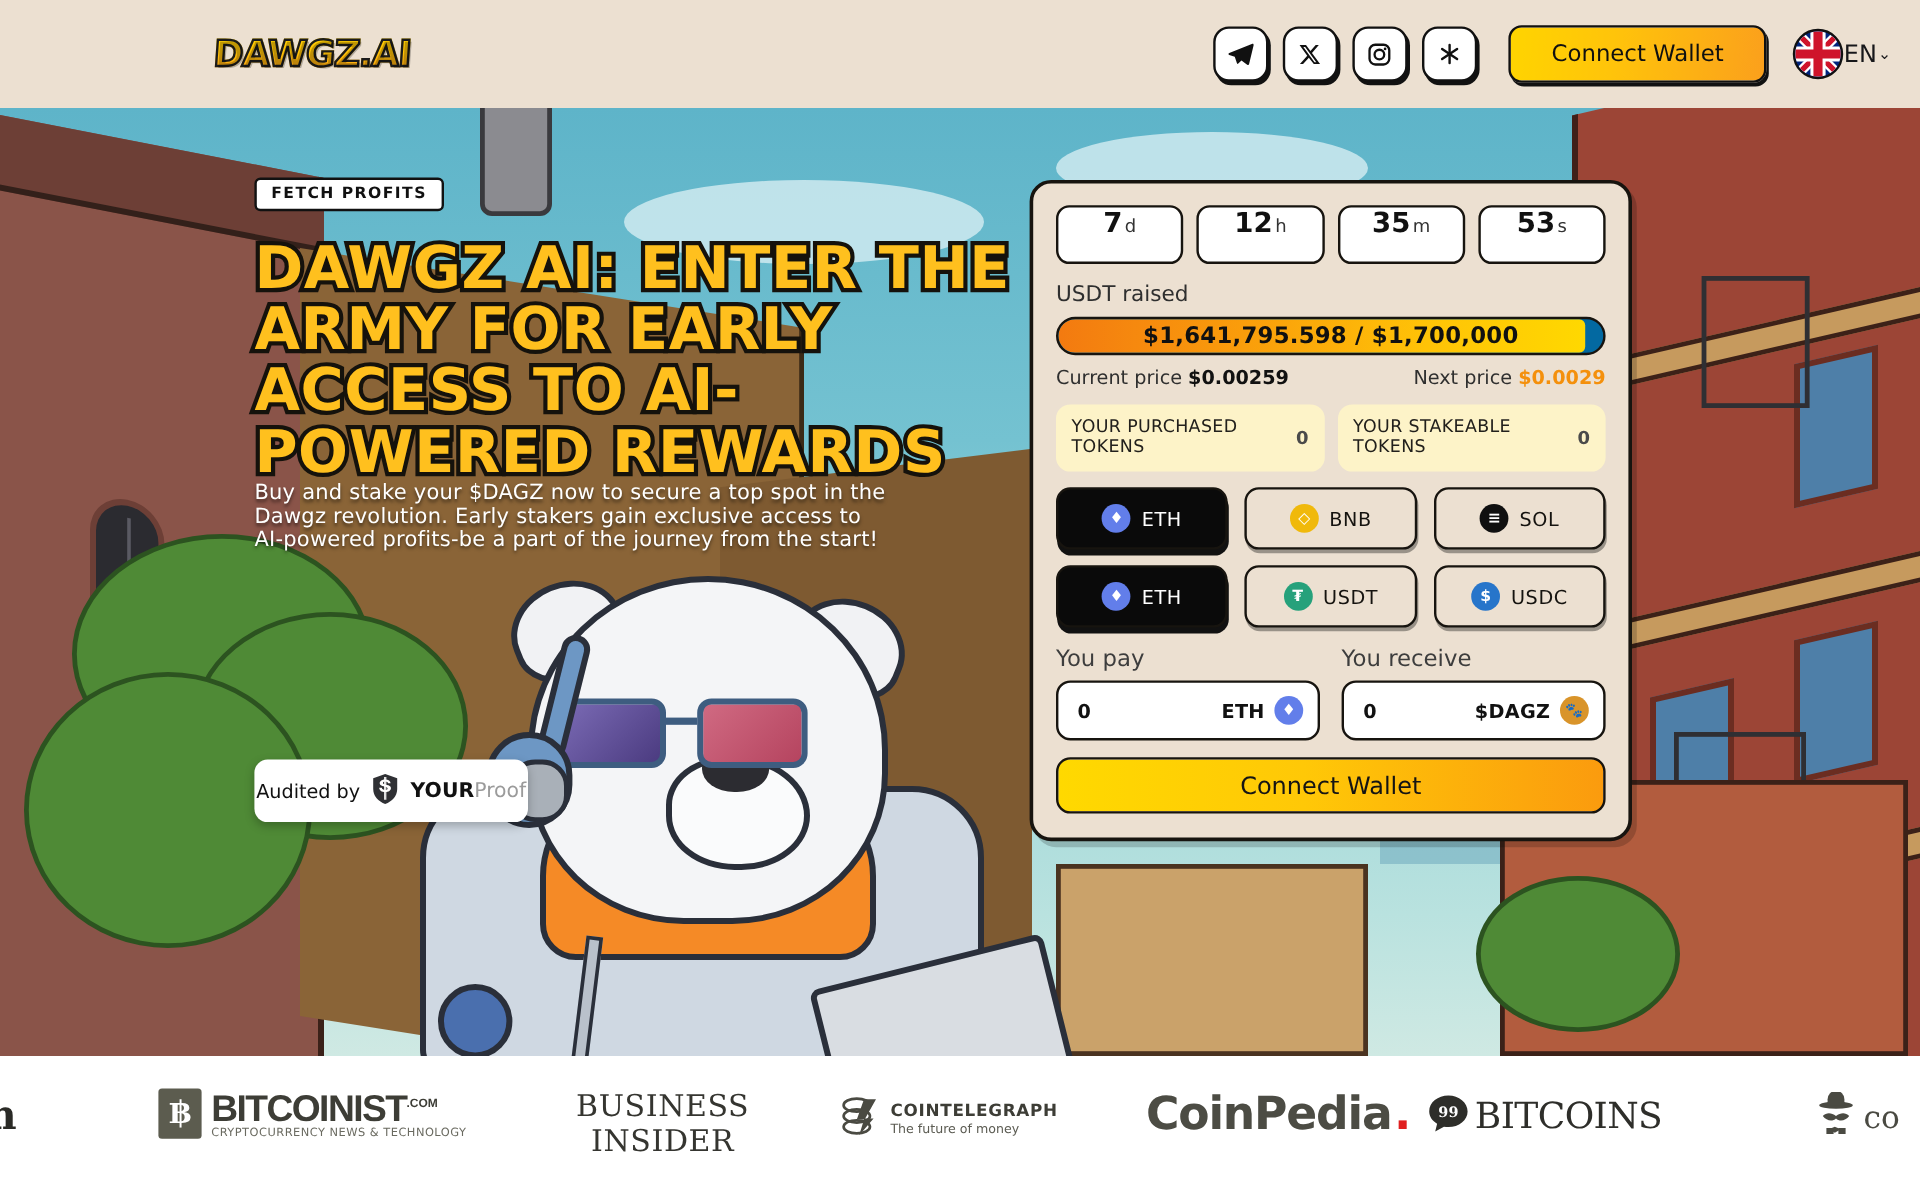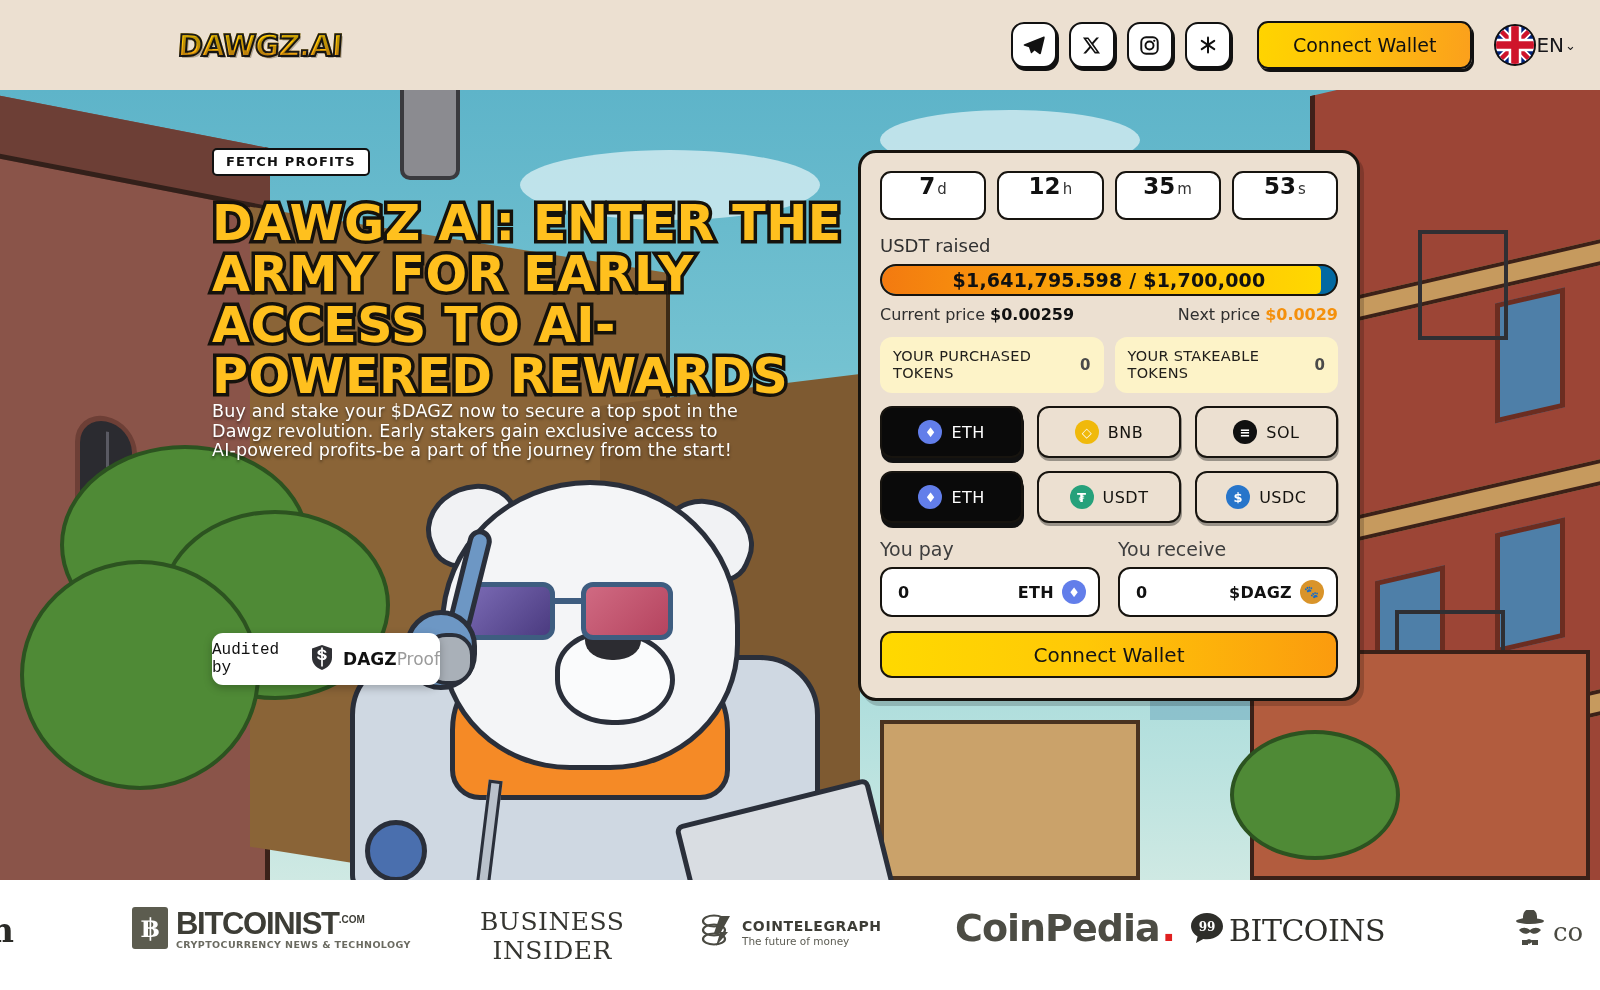--- a/index.html
+++ b/index.html
@@ -126,21 +126,21 @@
     text-transform:uppercase;font-family:"DejaVu Sans", sans-serif;
   }
   .sub{
     width:530px;font-size:17.5px;line-height:19.5px;color:#ffffff;
     text-shadow:0 2px 3px rgba(0,0,0,.55);letter-spacing:.2px;
   }
   .audit{
     position:absolute;left:0;top:485px;width:228px;height:52px;background:#fff;border-radius:11px;
     display:flex;align-items:center;justify-content:center;gap:9px;box-shadow:0 3px 8px rgba(0,0,0,.25);
   }
-  .audit-lbl{font-size:16px;color:#111;font-family:Liberation Mono, monospace;}
+  .audit-lbl{font-size:16px;color:#111;}
   .sp-name{font-size:17px;font-weight:bold;color:#111;}
   .sp-name span{font-weight:normal;color:#9b9b9b;}
 
   
   .widget{
     position:absolute;left:858px;top:60px;width:502px;
     background:#ece0d1;border:3px solid #17140f;border-radius:18px;
     padding:18px 19px 20px;z-index:20;box-shadow:4px 5px 0 rgba(0,0,0,.18);
   }
   .w-title{text-align:center;font-size:21px;color:#2b2b2b;margin-bottom:12px;}
@@ -209,21 +209,21 @@
     position:absolute;left:0;top:880px;width:1600px;height:110px;background:#fff;
     display:flex;align-items:center;z-index:30;
   }
   .press-item{
     position:absolute;display:flex;align-items:center;gap:8px;color:#4a4a42;
   }
   .bitcoinist-mark{width:36px;height:42px;background:#5c5c4f;border-radius:3px;display:flex;
     align-items:center;justify-content:center;color:#fff;font-size:26px;font-weight:bold;font-family:"DejaVu Serif",serif;}
   .bi-name{font-size:31px;font-weight:bold;letter-spacing:-1.3px;color:#3d3d36;font-family:"Liberation Sans",sans-serif;}
   .bi-sup{font-size:10px;font-weight:bold;vertical-align:super;letter-spacing:0;}
-  .bi-tag{font-size:9.5px;letter-spacing:.4px;color:#6a6a60;margin-top:-3px;font-weight:bold;}
+  .bi-tag{font-size:9.5px;letter-spacing:.4px;color:#6a6a60;margin-top:-3px;}
   .bins-name{font-size:25px;letter-spacing:.5px;color:#353530;font-family:"DejaVu Serif",serif;line-height:27px;text-align:center;}
   .ct-name{font-size:14px;font-weight:bold;letter-spacing:.6px;color:#3d3d36;}
   .ct-tag{font-size:10.5px;color:#5c5c53;margin-top:1px;}
   .cp-name{font-size:38px;font-weight:bold;color:#4c4c44;letter-spacing:-1px;font-family:"DejaVu Sans",sans-serif;}
   .cp-dot{color:#e02020;}
   .nn-name{font-size:30px;color:#2e2e2a;letter-spacing:-.5px;font-family:"DejaVu Serif",serif;}
   .cut-left{font-size:34px;font-weight:bold;color:#2a2a26;font-family:"DejaVu Serif",serif;}
   .cs-name{font-size:26px;color:#4a4a42;font-family:"DejaVu Serif",serif;}
 </style>
 </head>
@@ -341,21 +341,21 @@
       <div class="sub">Buy and stake your $DAGZ now to secure a top spot in the Dawgz revolution. Early stakers gain exclusive access to AI-powered profits-be a part of the journey from the start!</div>
       <div class="audit">
         <span class="audit-lbl">Audited by</span>
         <span>
           <svg width="24" height="27" viewBox="0 0 24 27">
             <path d="M12 1 2 4.5v9c0 6 4.3 10.4 10 12.5 5.7-2.1 10-6.5 10-12.5v-9L12 1Z" fill="#2f3034"></path>
             <path d="M12 5.5c-2.8 0-4.6 1.4-4.6 3.2 0 3.3 6.6 2.2 6.6 4.3 0 .8-.9 1.3-2.1 1.3-1.6 0-2.6-.7-2.7-1.8H7c.1 2.2 2 3.6 5 3.6 2.9 0 4.8-1.4 4.8-3.4 0-3.4-6.7-2.4-6.7-4.3 0-.7.8-1.2 1.9-1.2 1.4 0 2.3.6 2.4 1.6h2.1c-.1-2-1.8-3.3-4.5-3.3Z" fill="#fff"></path>
             <path d="M11 3.5h2v19h-2Z" fill="#fff" opacity=".85"></path>
           </svg>
         </span>
-        <span class="sp-name"><b>DAGZ</b><span>Proof</span></span>
+        <span class="sp-name"><b>YOUR</b><span>Proof</span></span>
       </div>
     </div>
 
     <div class="widget">
 
       <div class="cd-row">
         <div class="cd">
           <b>7</b>
           <i>d</i>
         </div>

